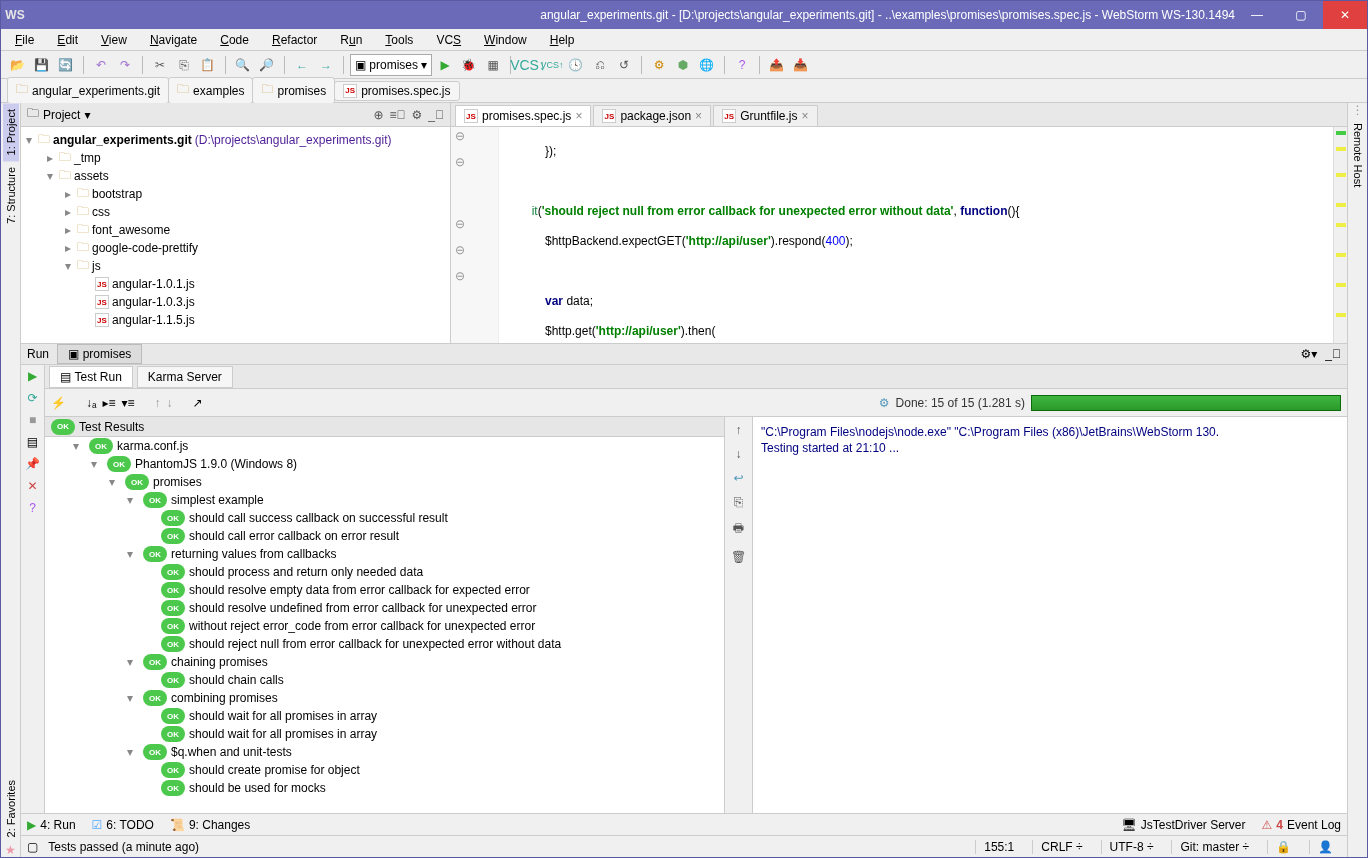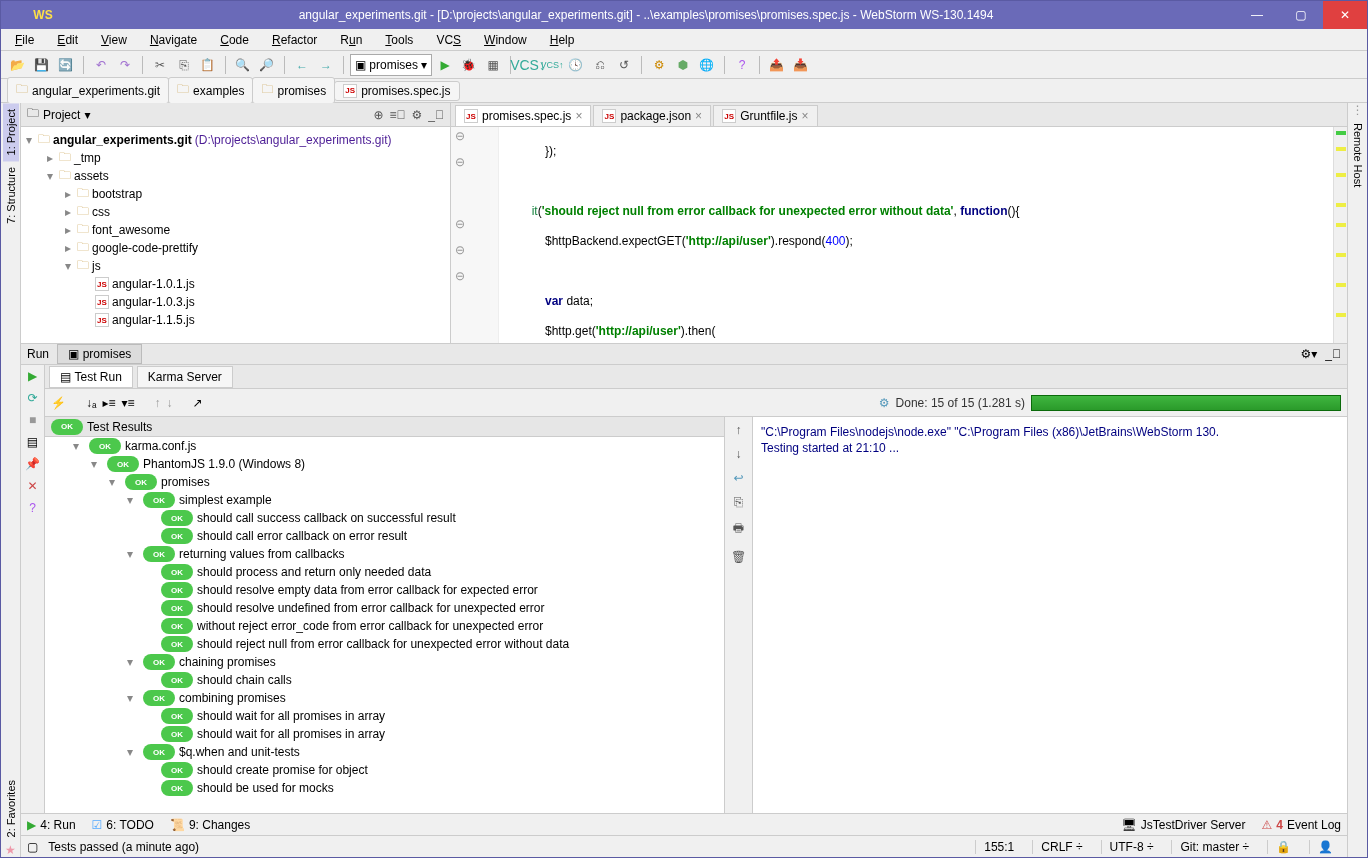--- a/index.html
+++ b/index.html
@@ -1,20 +1,20 @@
 <!DOCTYPE html>
 <html><head>
 <meta charset="utf-8">
 <style>
 * { margin: 0; padding: 0; box-sizing: border-box; font-family: 'Segoe UI', Tahoma, sans-serif; font-size: 12px; }
 html, body { width: 1368px; height: 858px; overflow: hidden; background: #fff; }
 .window { width: 1368px; height: 858px; display: flex; flex-direction: column; border: 1px solid #5a5aa3; }
 .titlebar { height: 28px; background: #6a6ab8; display: flex; align-items: center; color: #fff; }
-.titlebar-icon { width: 28px; display: flex; align-items: center; justify-content: center; font-weight: bold; color: #fde047; margin-left: 28px; }
-.titlebar-title { flex: 1; text-align: center; font-size: 12px; white-space: nowrap; overflow: hidden; }
+.titlebar-icon { width: 28px; display: flex; align-items: center; justify-content: center; font-weight: bold; color: #e5e5e5; }
+.titlebar-title { flex: 1; text-align: right; font-size: 12px; white-space: nowrap; overflow: hidden; }
 .win-controls { display: flex; height: 100%; }
 .win-btn { width: 44px; display: flex; align-items: center; justify-content: center; color: #fff; }
 .win-close { background: #e04040; }
 .menubar { height: 22px; background: #f0f0f0; display: flex; align-items: center; padding: 0 6px; border-bottom: 1px solid #ccc; gap: 7px; }
 .menu-item { padding: 2px 8px; }
 .menu-item u { text-decoration: underline; }
 .toolbar { height: 28px; background: #f0f0f0; display: flex; align-items: center; padding: 0 6px; gap: 2px; border-bottom: 1px solid #ccc; }
 .tb-btn { width: 22px; height: 22px; display: flex; align-items: center; justify-content: center; color: #555; }
 .tb-sep { width: 1px; height: 18px; background: #bbb; margin: 0 4px; }
 .tb-dropdown { display: flex; align-items: center; border: 1px solid #aaa; height: 22px; padding: 0 4px; background: #fff; gap: 3px; }
@@ -62,21 +62,21 @@
 .run-sub-tabs { height:24px; background:#e8e8e8; display:flex; align-items:center; padding-left:4px; gap:4px; border-bottom:1px solid #ccc; }
 .sub-tab { padding:3px 10px; border:1px solid #ccc; background:#f6f6f6; }
 .sub-tab.active { background:#fff; }
 .run-toolbar { height:28px; background:#f0f0f0; display:flex; align-items:center; padding:0 6px; gap:6px; border-bottom:1px solid #ccc; }
 .run-toolbar-spacer { flex:1; }
 .done-text { color:#333; }
 .progress { width:310px; height:16px; background:linear-gradient(#3fb63f,#2a9a2a); border:1px solid #0a6a0a; }
 .run-content { flex:1; display:flex; min-height:0; }
 .test-tree-wrap { width:680px; overflow:auto; background:#fff; border-right:1px solid #ccc; }
 .test-header-row { background:#e6e6e6; height:20px; display:flex; align-items:center; padding-left:6px; gap:4px; border-bottom:1px solid #ccc; }
-.ok-badge { display:inline-flex; width:32px; height:16px; background:#4cc84c; color:#fff; border-radius:8px; align-items:center; justify-content:center; font-size:8px; font-weight:bold; }
+.ok-badge { display:inline-flex; width:24px; height:16px; background:#4cc84c; color:#fff; border-radius:8px; align-items:center; justify-content:center; font-size:8px; font-weight:bold; }
 .test-row { display:flex; align-items:center; height:18px; gap:4px; white-space:nowrap; }
 .console-col { flex:1; display:flex; }
 .console-icons { width:28px; background:#f0f0f0; border-right:1px solid #ccc; display:flex; flex-direction:column; align-items:center; padding-top:6px; gap:10px; color:#555; }
 .console-text { flex:1; padding:8px; font-family:Consolas,monospace; font-size:12px; overflow:auto; }
 .console-line { white-space:nowrap; height:16px; }
 .cl-blue { color:#000080; }
 .bottom-toolwindows { height:22px; background:#f0f0f0; display:flex; align-items:center; padding:0 6px; border-top:1px solid #ccc; gap:16px; }
 .bw-item { display:flex; align-items:center; gap:4px; }
 .play-icon { color:#3a3; }
 .statusbar { height:22px; background:#f0f0f0; border-top:1px solid #ccc; display:flex; align-items:center; padding:0 6px; gap:10px; }

